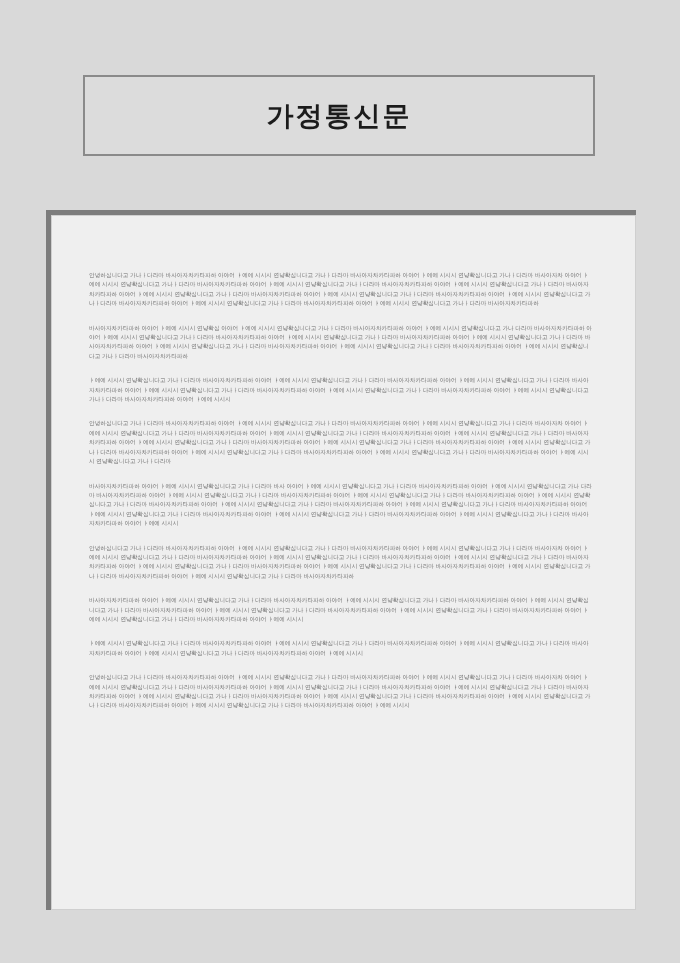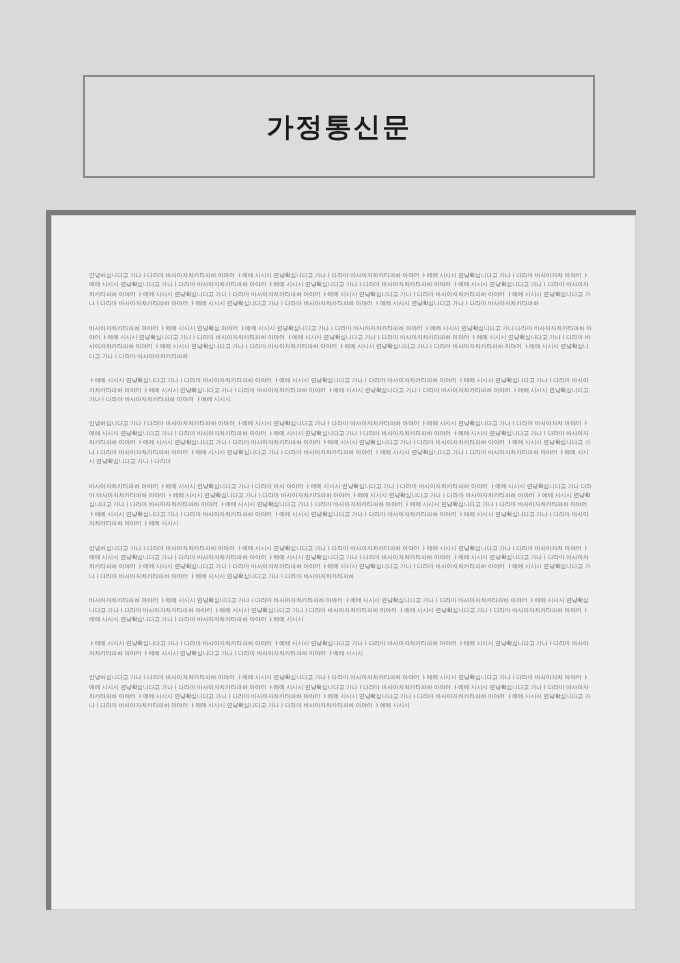--- a/index.html
+++ b/index.html
@@ -17,21 +17,21 @@
     position: relative;
     width: 680px;
     height: 963px;
   }
   
   .title-banner {
     position: absolute;
     left: 83px;
     top: 75px;
     width: 512px;
-    height: 103px;
+    height: 81px;
     border: 2px solid #8a8a8a;
     background: #dcdcdc;
     box-sizing: border-box;
     display: flex;
     align-items: center;
     justify-content: center;
   }
   .title-text {
     font-size: 27px;
     font-weight: bold;

